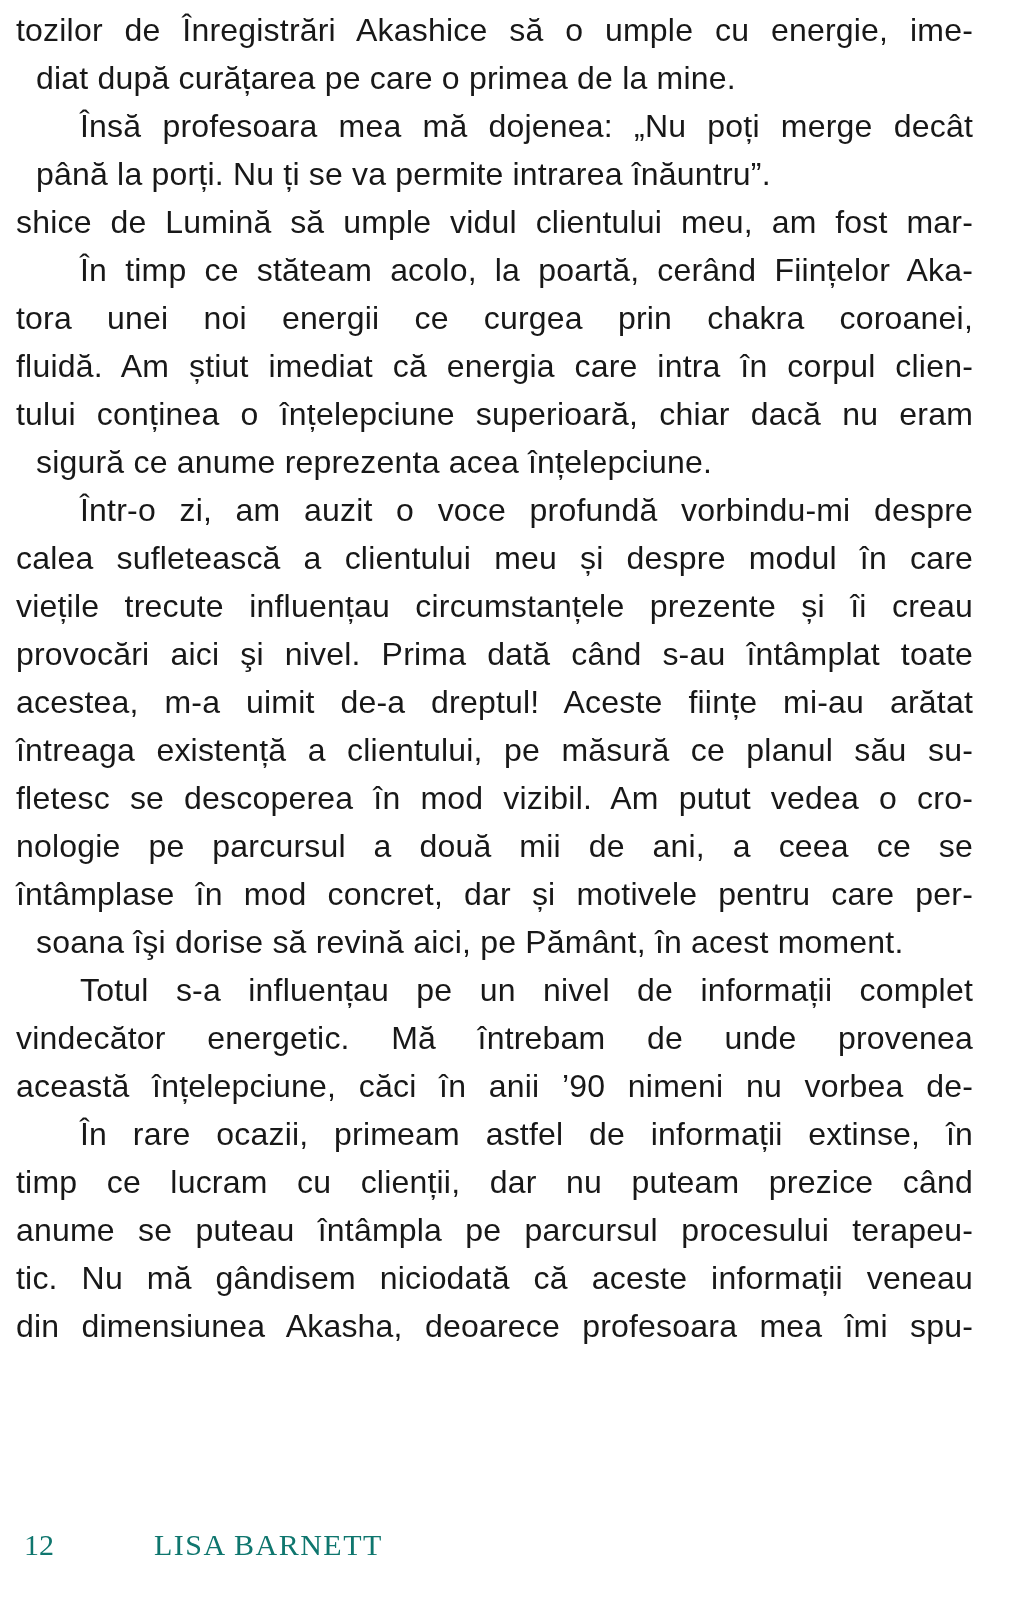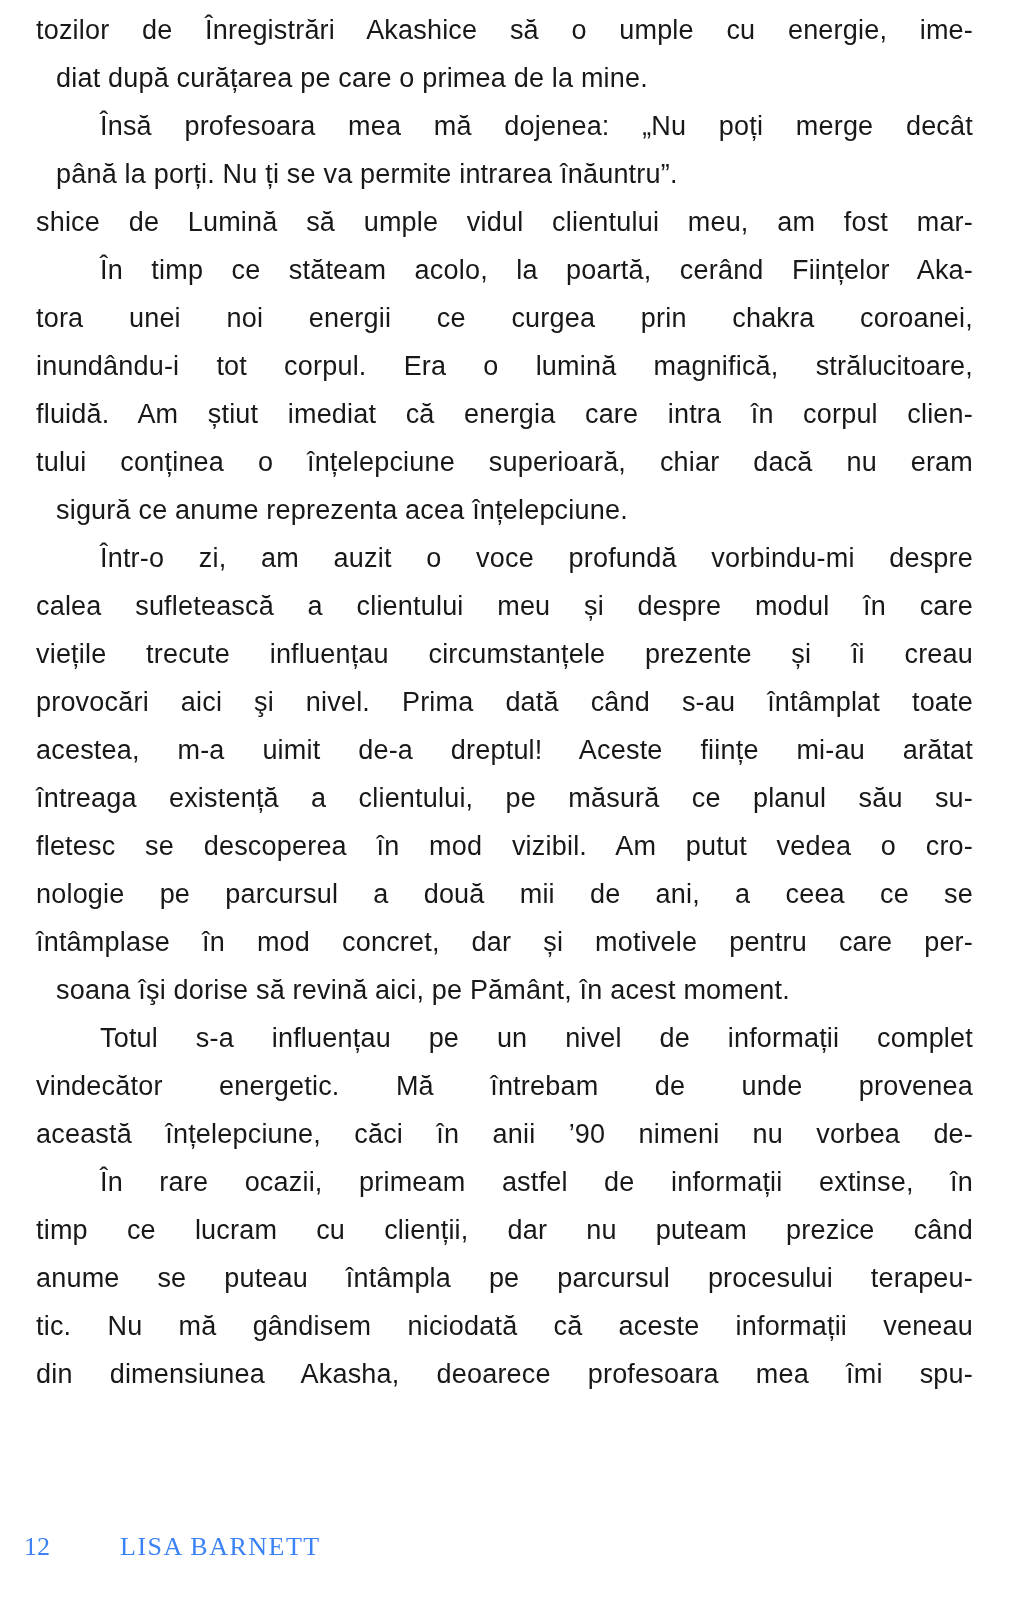--- a/index.html
+++ b/index.html
@@ -15,22 +15,22 @@
     font-family: "Liberation Sans", sans-serif;
   }
   .page {
     box-sizing: border-box;
     width: 1035px;
     height: 1600px;
     padding: 6px 0 0 0;
     position: relative;
   }
   .page-text {
-    padding: 0 62px 0 36px;
-    font-size: 27px;
+    padding: 0 62px 0 16px;
+    font-size: 32px;
     line-height: 48px;
     letter-spacing: 0.2px;
     font-weight: 400;
   }
   .paragraph {
     margin: 0;
   }
   .line {
     text-align: justify;
     text-align-last: justify;
@@ -43,51 +43,50 @@
   .line.indent {
     text-indent: 64px;
   }
   .footer {
     position: absolute;
     left: 0;
     right: 0;
     bottom: 38px;
     padding: 0 62px 0 24px;
     font-family: "Liberation Serif", serif;
-    font-size: 26px;
-    color: #3b82f6;
+    font-size: 30px;
+    color: #0f766e;
     display: flex;
     align-items: flex-start;
   }
   .footer .page-number {
     min-width: 60px;
   }
   .footer .author-name {
-    margin-left: 36px;
+    margin-left: 70px;
     letter-spacing: 1.5px;
   }
 </style>
 </head>
 <body>
 
 <div class="page">
   <div class="page-text">
       <div class="paragraph">
         <div class="line">tozilor de Înregistrări Akashice să o umple cu energie, ime-</div>
         <div class="line end">diat după curățarea pe care o primea de la mine.</div>
       </div>
       <div class="paragraph">
         <div class="line indent">Însă profesoara mea mă dojenea: „Nu poți merge decât</div>
         <div class="line end">până la porți. Nu ți se va permite intrarea înăuntru”.</div>
       </div>
       <div class="paragraph">
         <div class="line">shice de Lumină să umple vidul clientului meu, am fost mar-</div>
         <div class="line indent">În timp ce stăteam acolo, la poartă, cerând Ființelor Aka-</div>
         <div class="line">tora unei noi energii ce curgea prin chakra coroanei,</div>
-        <div class="line">inundându-i tot corpul. Era o lumină magnifică, strălucitoare,</div>
         <div class="line">fluidă. Am știut imediat că energia care intra în corpul clien-</div>
         <div class="line">tului conținea o înțelepciune superioară, chiar dacă nu eram</div>
         <div class="line end">sigură ce anume reprezenta acea înțelepciune.</div>
       </div>
       <div class="paragraph">
         <div class="line indent">Într-o zi, am auzit o voce profundă vorbindu-mi despre</div>
         <div class="line">calea sufletească a clientului meu și despre modul în care</div>
         <div class="line">viețile trecute influențau circumstanțele prezente și îi creau</div>
         <div class="line">provocări aici şi nivel. Prima dată când s-au întâmplat toate</div>
         <div class="line">acestea, m-a uimit de-a dreptul! Aceste ființe mi-au arătat</div>

